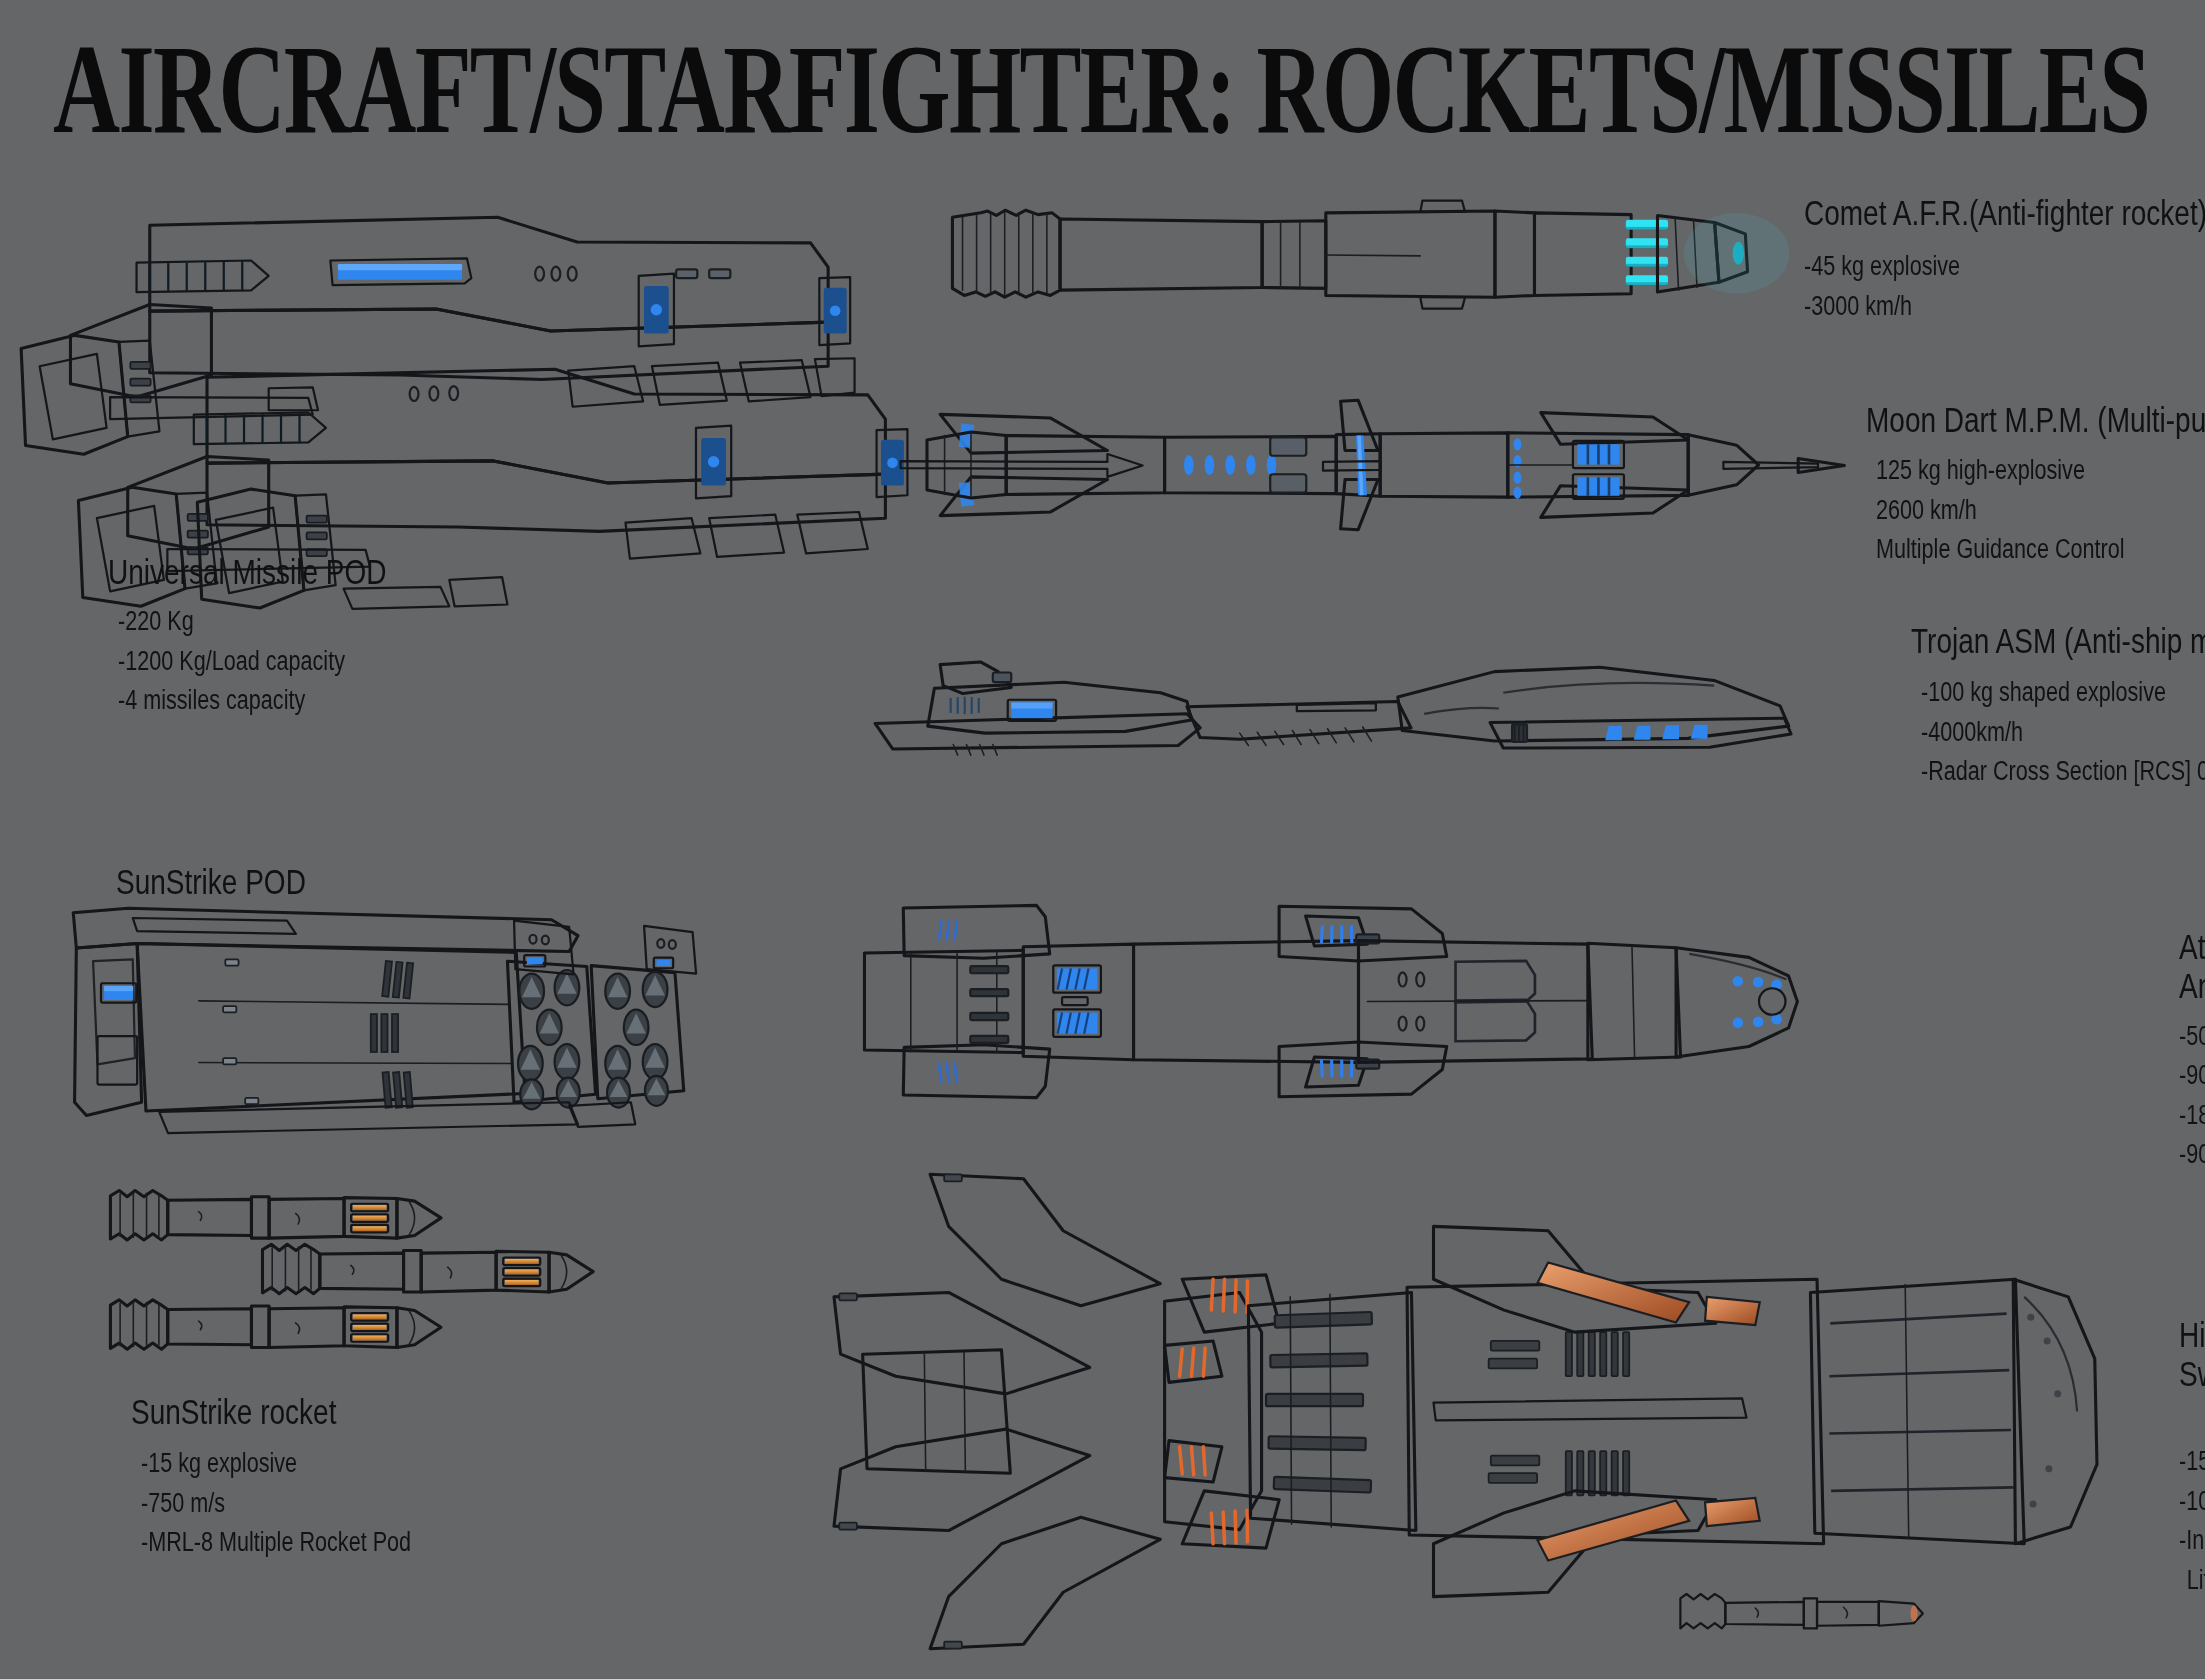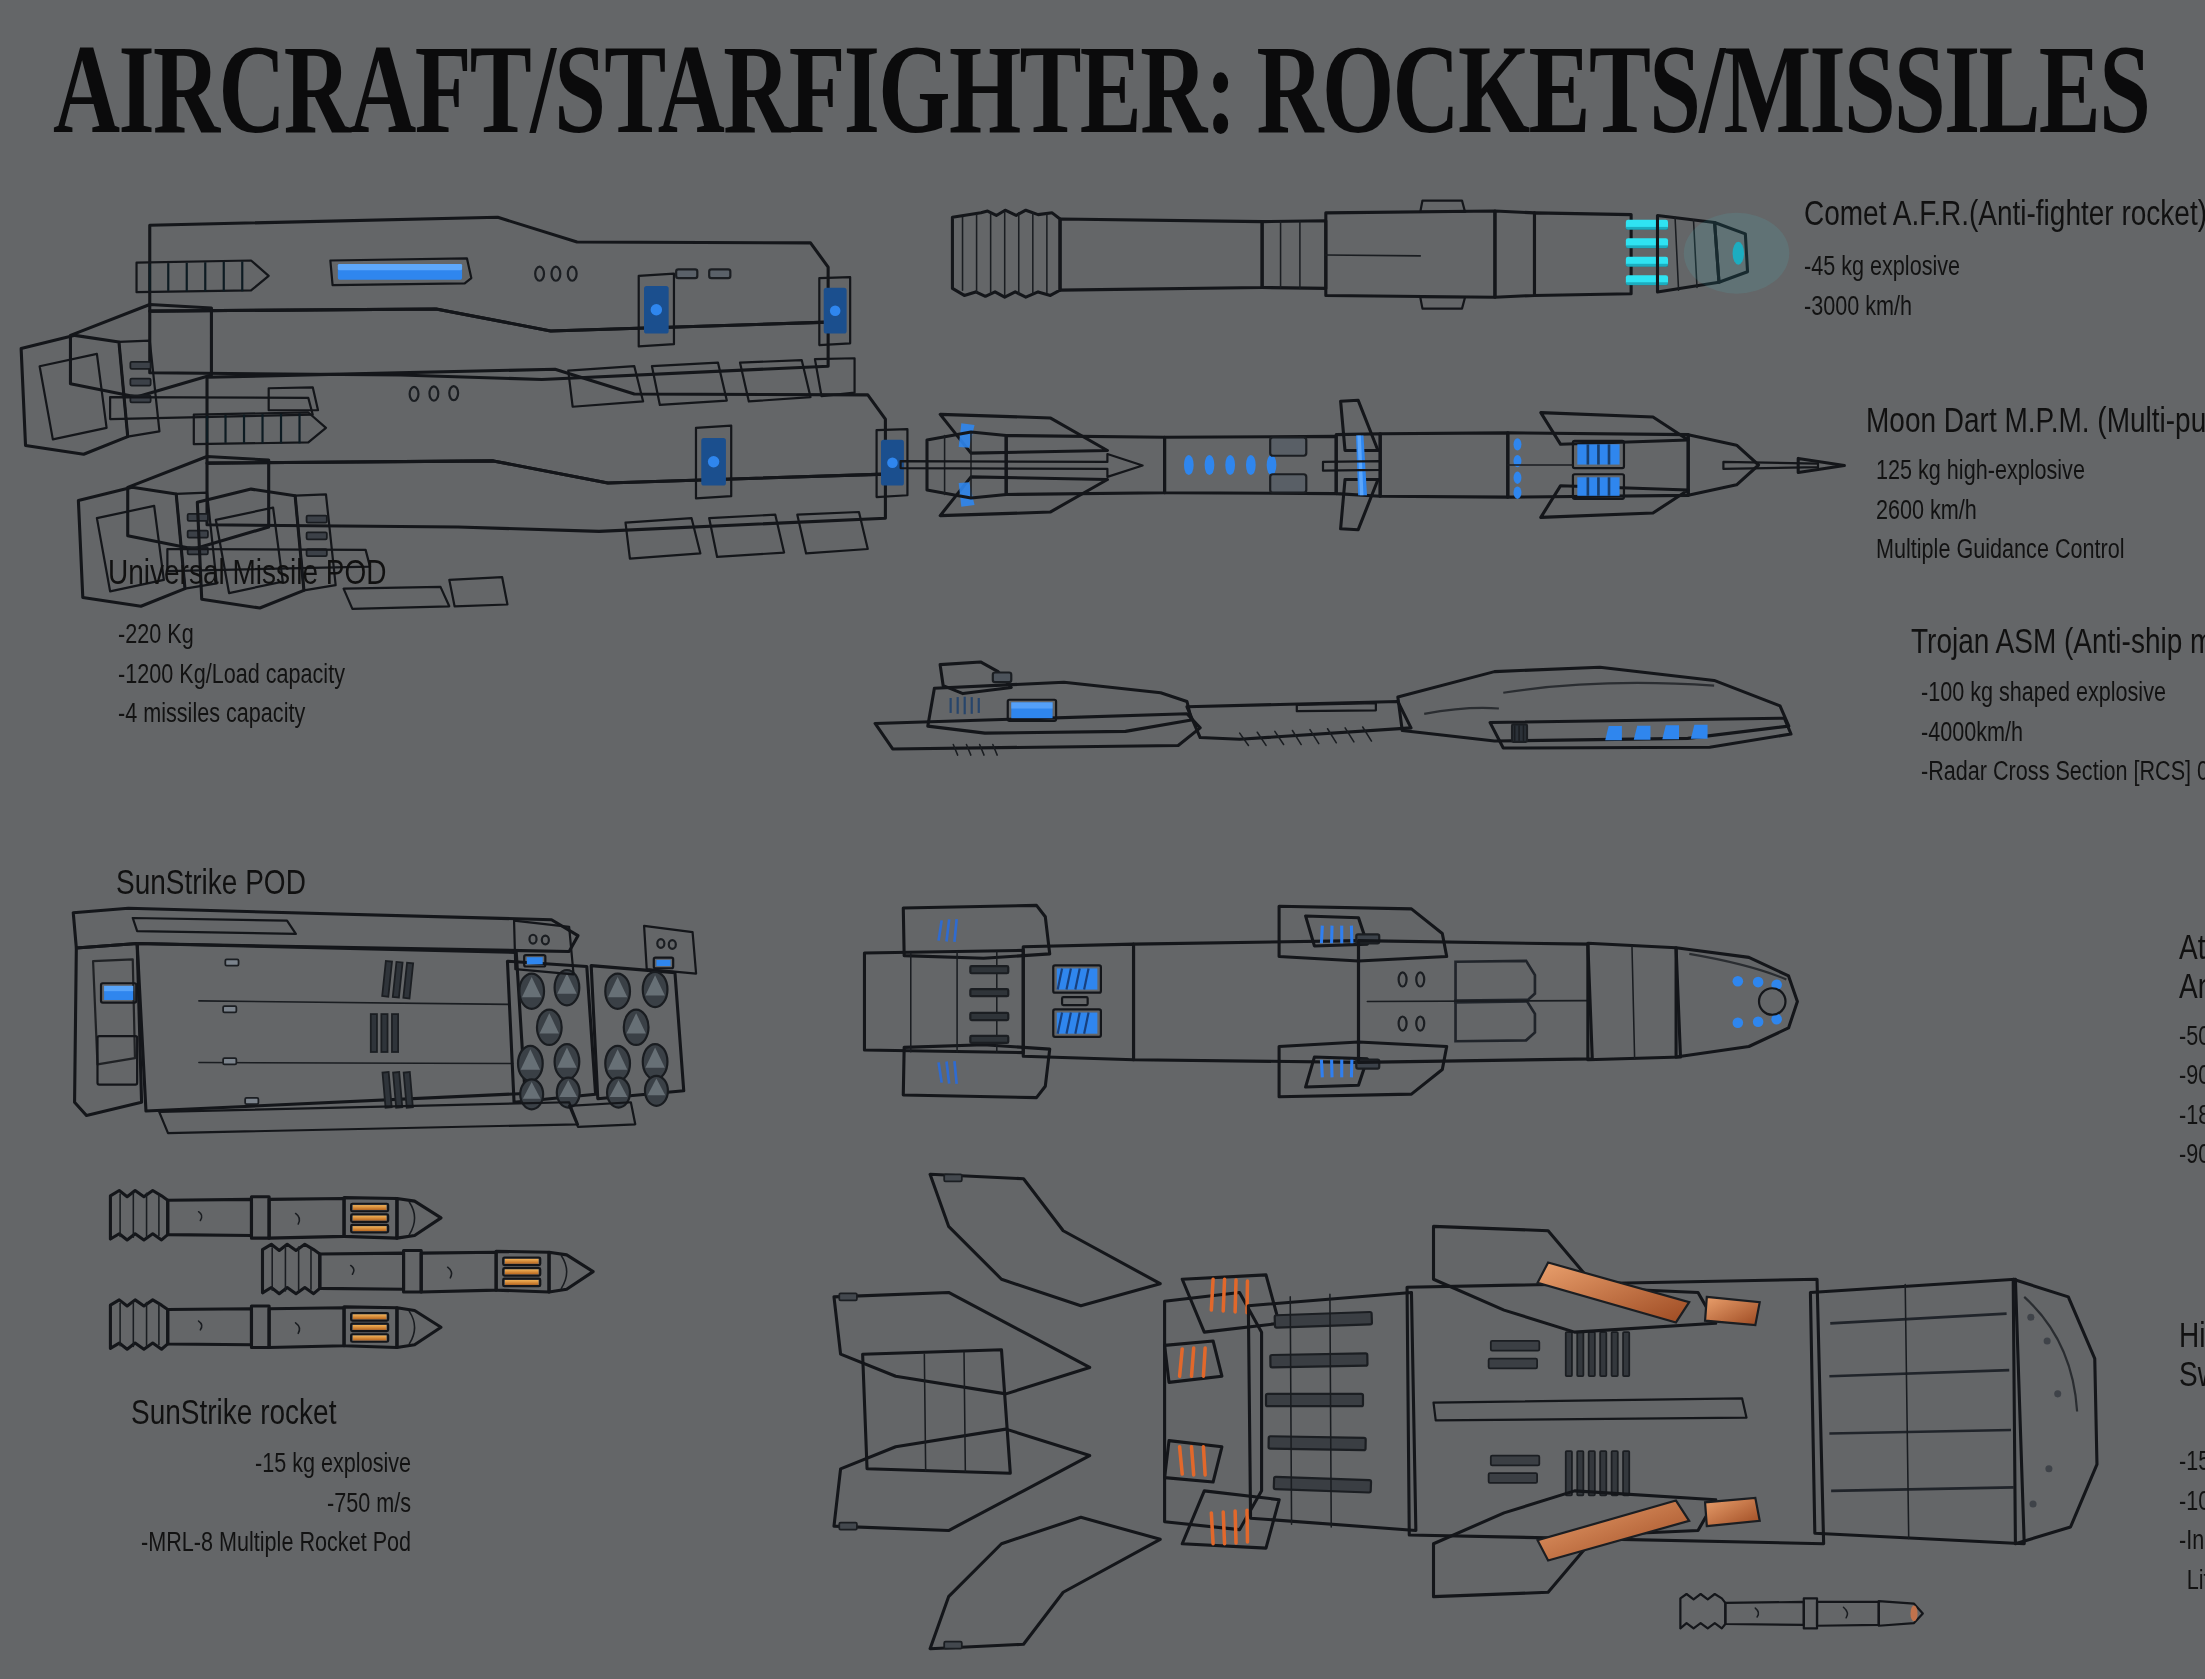--- a/index.html
+++ b/index.html
@@ -28,21 +28,21 @@
   .blk .hd{
     font-size:35px;line-height:1.12;white-space:nowrap;
     transform:scaleX(.80);transform-origin:left top;
     color:#111;font-weight:400;
   }
   .blk .spec{
     font-size:27px;line-height:1.46;white-space:nowrap;
     transform:scaleX(.80);transform-origin:left top;
     color:#121212;
   }
-  .blk .specs{margin-top:24px;}
+  .blk .specs{margin-top:11px;}
   .indent{padding-left:9.7px;}
 
   
   .art{position:absolute;}
   svg{display:block;overflow:visible;}
   .ln{fill:none;stroke:#14161a;stroke-width:7;stroke-linejoin:round;stroke-linecap:round;}
   .ln2{fill:none;stroke:#14161a;stroke-width:5;stroke-linejoin:round;stroke-linecap:round;}
   .lnt{fill:none;stroke:#1a1d21;stroke-width:3.5;stroke-linecap:round;}
   .cyan{fill:#2fe3f2;}
   .cyan-d{fill:#18a7bb;}
@@ -889,21 +889,21 @@
       <div class="spec">-4 missiles capacity</div>
     </div>
   </div>
 
   <div class="blk" style="left:116px;top:862px;">
     <div class="hd">SunStrike POD</div>
   </div>
 
   <div class="blk" style="left:131px;top:1392px;">
     <div class="hd">SunStrike rocket</div>
-    <div class="specs indent" style="margin-top:13.2px;text-align:right;">
+    <div class="specs indent" style="margin-top:13.2px;">
       <div class="spec">-15 kg explosive</div>
       <div class="spec">-750 m/s</div>
       <div class="spec">-MRL-8 Multiple Rocket Pod</div>
     </div>
   </div>
 
   <div class="blk" style="left:1804px;top:193px;">
     <div class="hd">Comet  A.F.R.(Anti-fighter rocket)</div>
     <div class="specs" style="margin-top:15px;">
       <div class="spec">-45 kg explosive</div>

